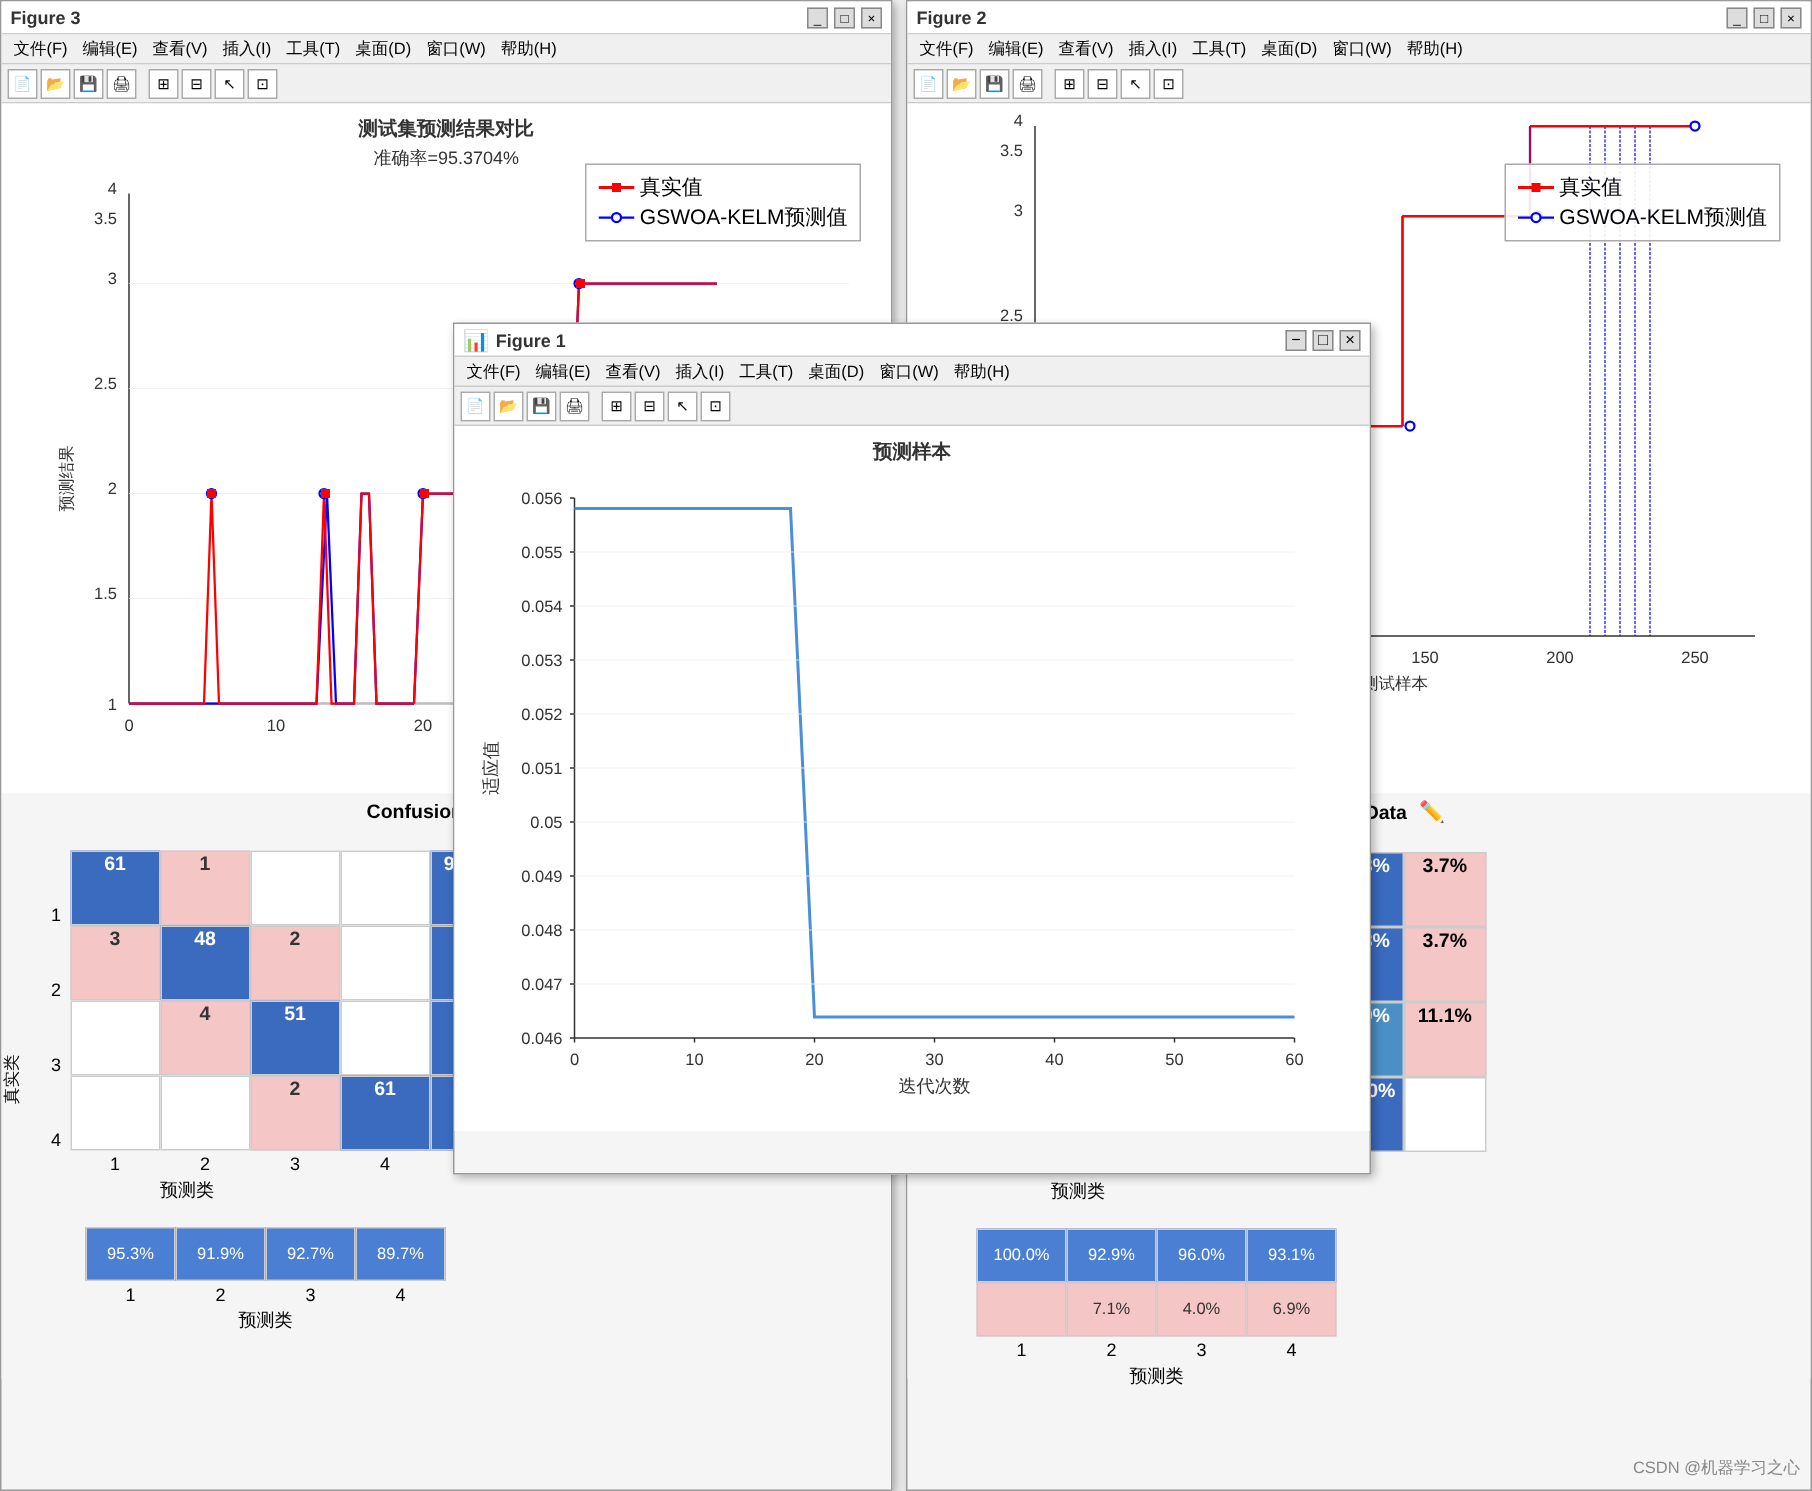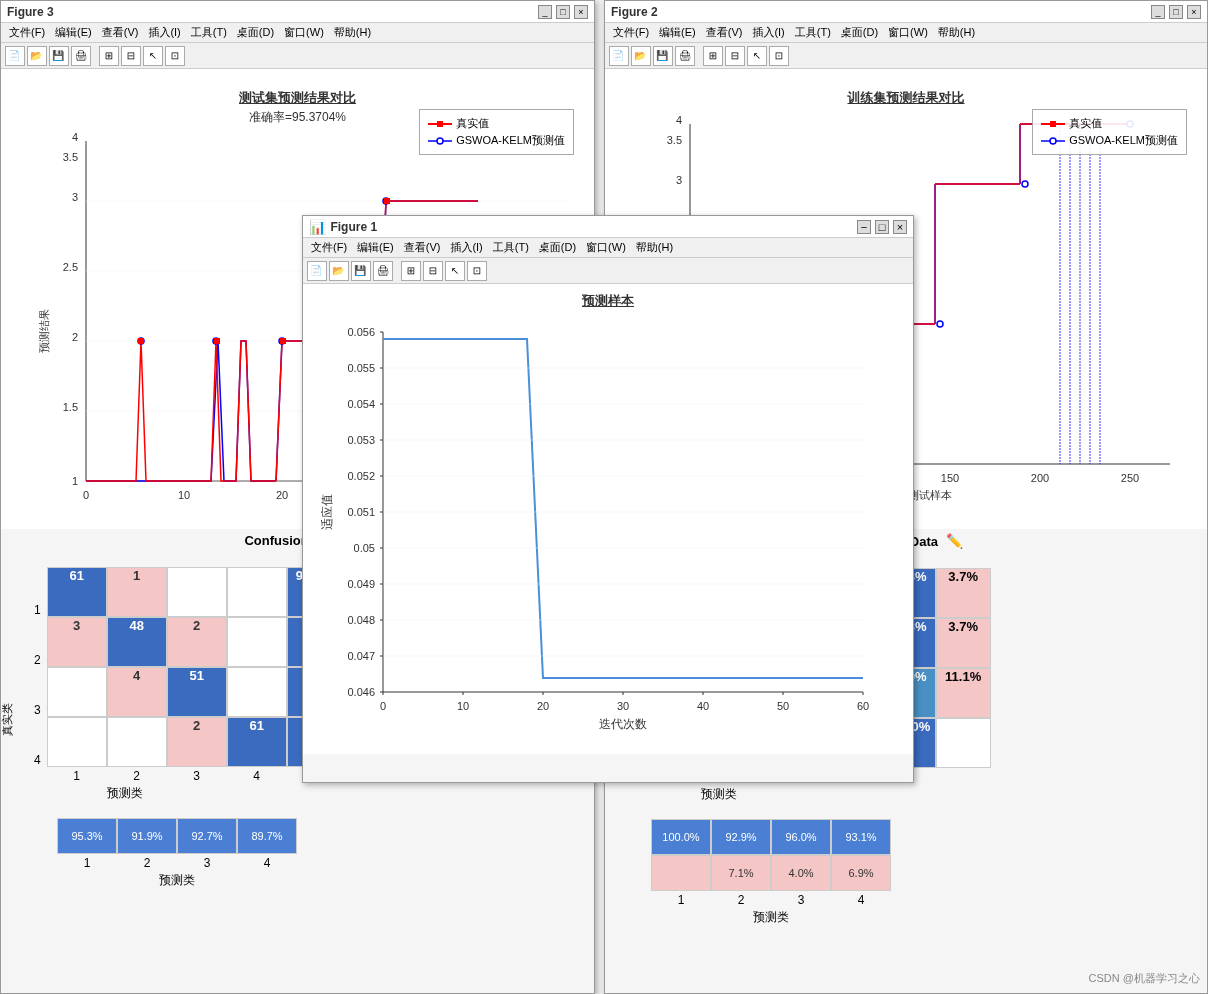--- a/index.html
+++ b/index.html
@@ -98,22 +98,21 @@
       position: relative;
       overflow: hidden;
     }
 
     
     .plot-title {
       text-align: center;
       font-size: 13px;
       font-weight: bold;
       color: #333;
-      padding: 20px 0 2px 0;
-      text-decoration: underline;
+      padding: 8px 0 2px 0;
     }
 
     .plot-subtitle {
       text-align: center;
       font-size: 12px;
       color: #333;
     }
 
     
     .chart-svg {
@@ -146,21 +145,21 @@
 
     .pct-blue { background: #4a7fd4; color: white; }
     .pct-pink { background: #f5c6c6; color: #333; }
 
     
     .legend-box {
       position: absolute;
       border: 1px solid #aaa;
       background: rgba(255,255,255,0.9);
       padding: 4px 8px;
-      font-size: 11px;
+      font-size: 14px;
     }
 
     .legend-item {
       display: flex;
       align-items: center;
       gap: 4px;
       margin: 2px 0;
     }
 
     
@@ -394,21 +393,20 @@
     <div class="tool-btn">💾</div>
     <div class="tool-btn">🖨</div>
     <div style="width:4px;"></div>
     <div class="tool-btn">⊞</div>
     <div class="tool-btn">⊟</div>
     <div class="tool-btn">↖</div>
     <div class="tool-btn">⊡</div>
   </div>
 
   <div class="plot-area" style="height:460px; position:relative;">
-    <div class="plot-title">训练集预测结果对比</div>
 
     <div class="legend-box" style="top:40px; right:20px; z-index:2;">
       <div class="legend-item">
         <svg width="24" height="10">
             <line x1="0" y1="5" x2="24" y2="5" stroke="red" stroke-width="2"></line>
             <rect x="9" y="2" width="6" height="6" fill="red"></rect>
           </svg>
         <span>真实值</span>
       </div>
       <div class="legend-item">

